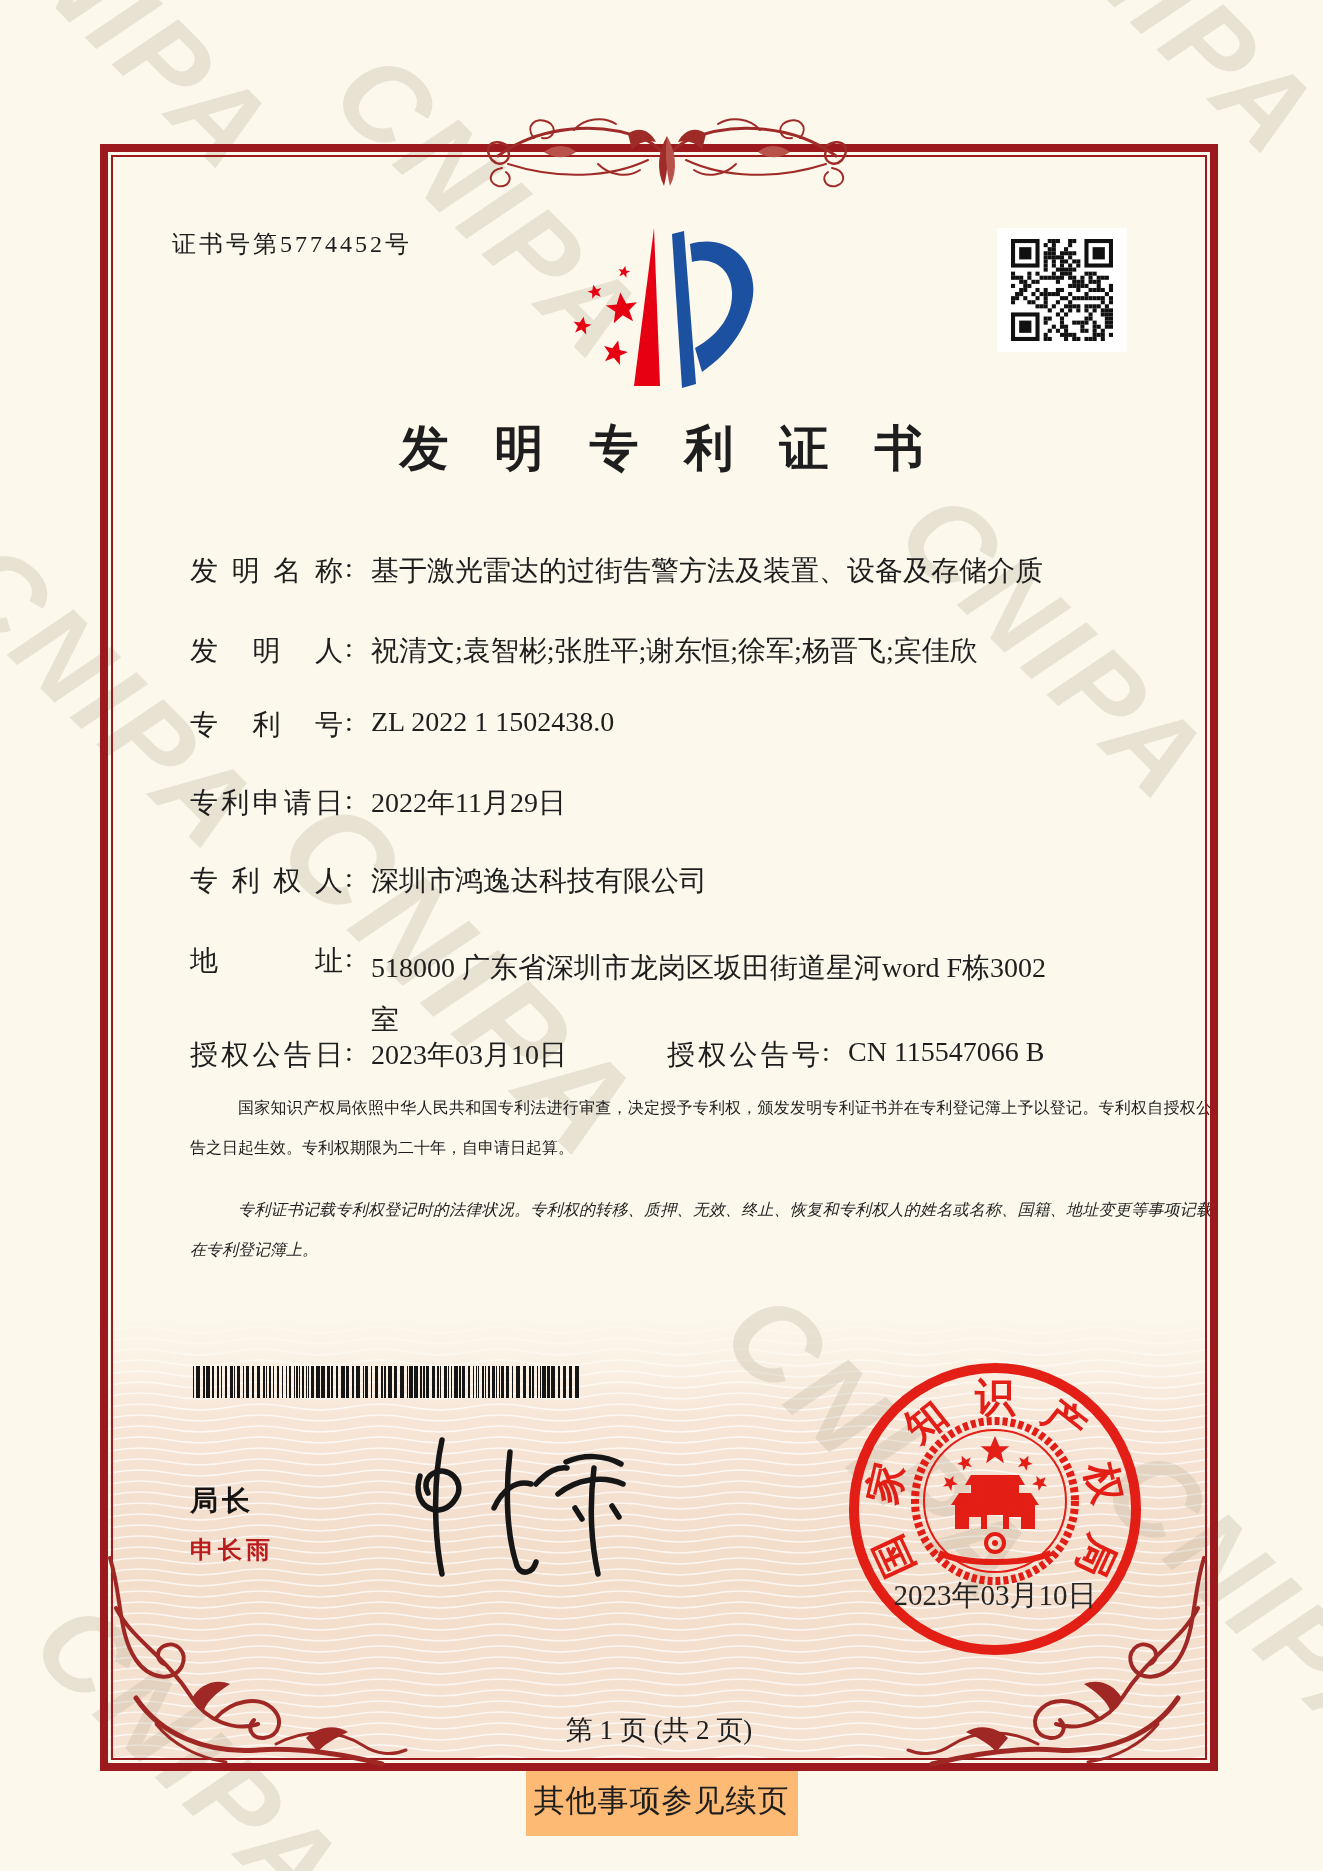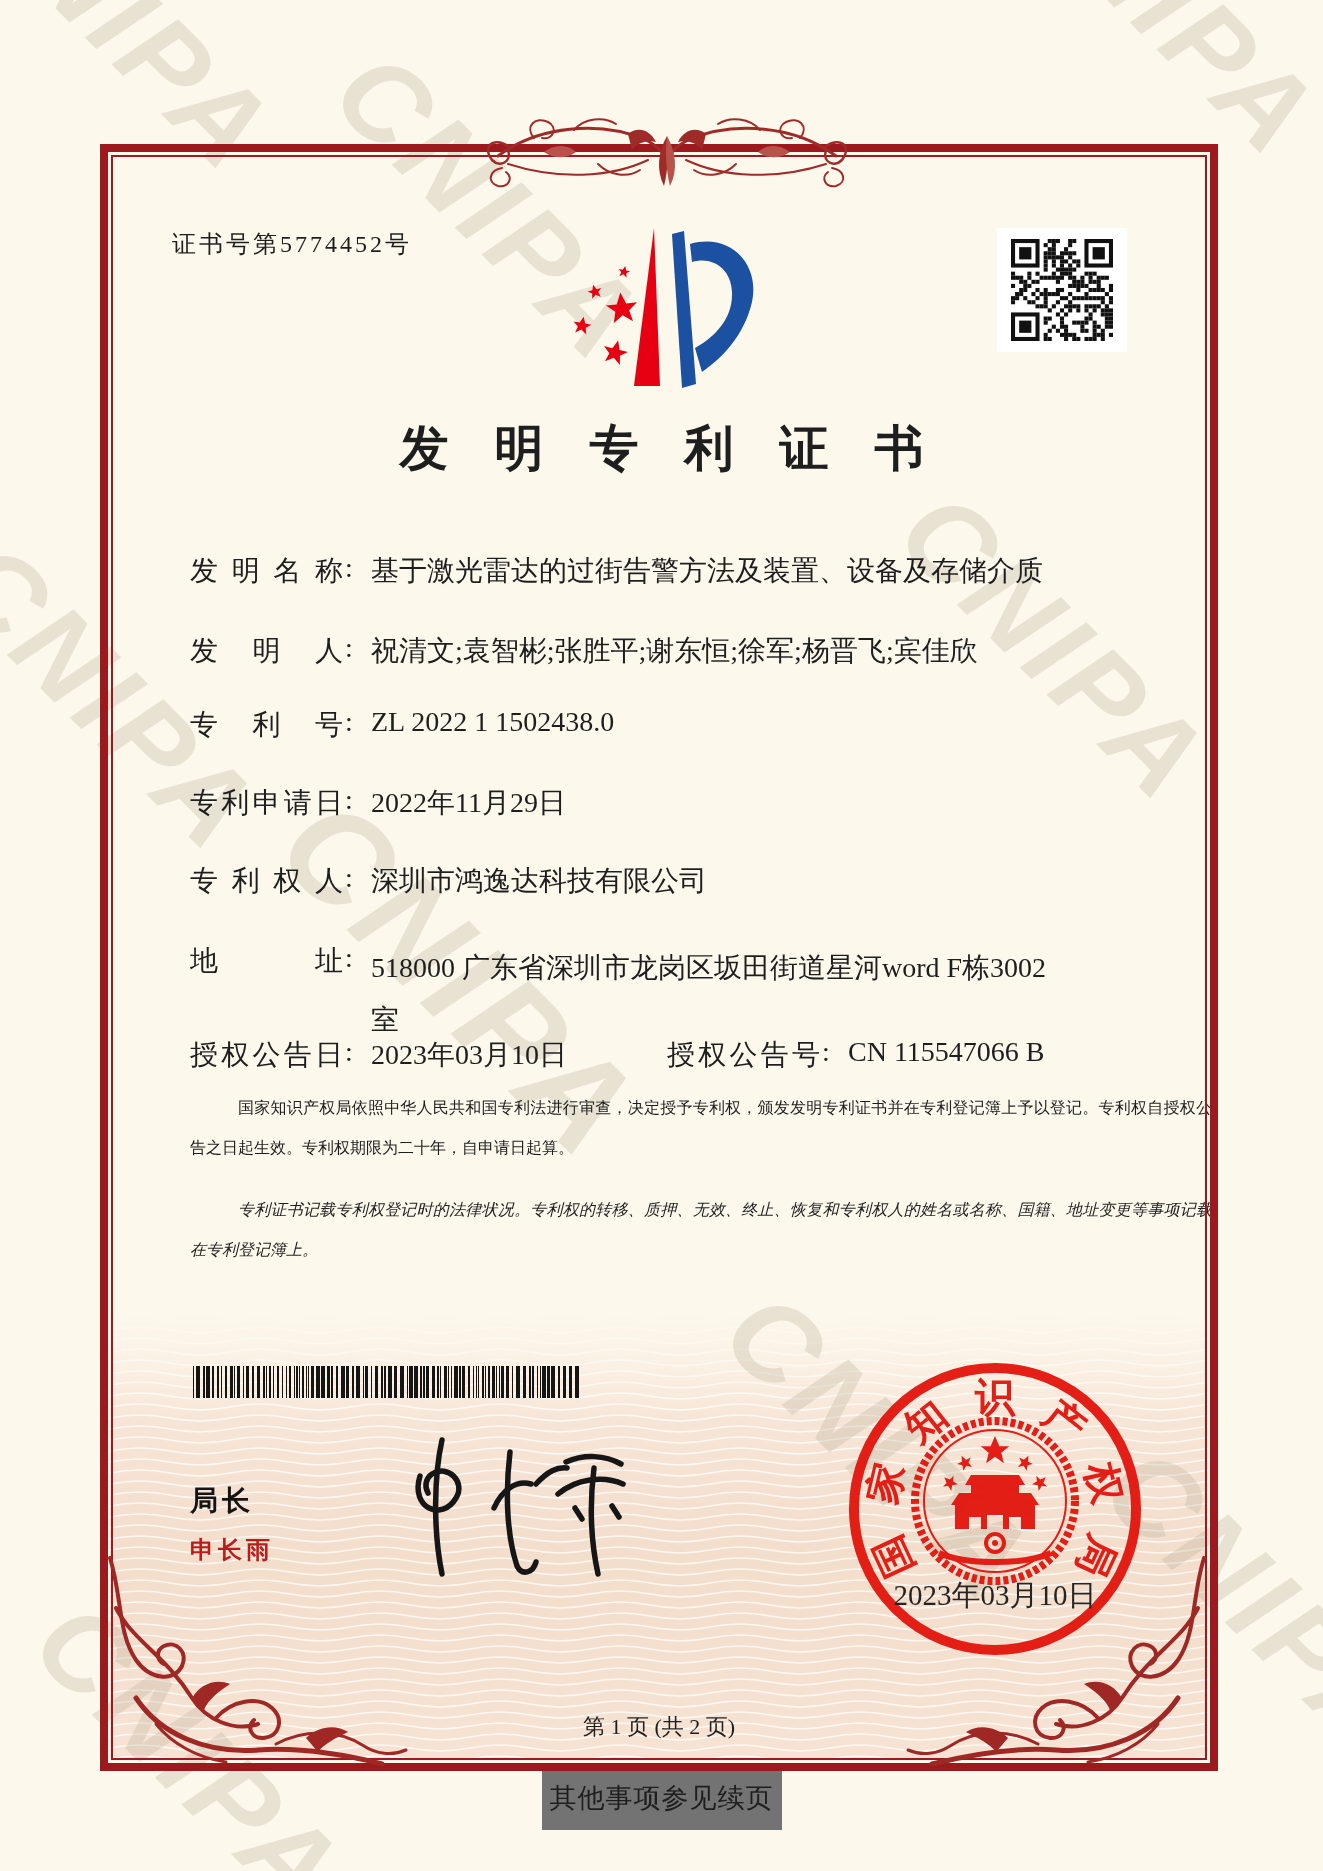--- a/index.html
+++ b/index.html
@@ -36,23 +36,23 @@
   .signer-title{position:absolute;left:190px;top:1482px;z-index:3;color:#141414;
         font-family:"Liberation Sans","DejaVu Sans",sans-serif;font-size:28px;font-weight:600;letter-spacing:4px;}
   .signer-name{position:absolute;left:190px;top:1534px;z-index:3;color:#b91c1c;
         font-family:"Liberation Sans","DejaVu Sans",sans-serif;font-size:24px;font-weight:600;letter-spacing:4px;}
   .sig{position:absolute;left:398px;top:1424px;z-index:3;}
   .seal{position:absolute;left:835px;top:1349px;z-index:3;}
   .seal-char{font-size:40px;font-weight:700;fill:#e2140c;font-family:"Liberation Serif","DejaVu Serif",serif;
         text-anchor:middle;dominant-baseline:central;}
   .seal-date{font-size:29px;fill:#1a1a1a;text-anchor:middle;
         font-family:"Liberation Serif","DejaVu Serif",serif;}
-  .page-no{position:absolute;left:100px;width:1118px;top:1712px;text-align:center;font-size:22px;z-index:3;}
+  .page-no{position:absolute;left:100px;width:1118px;top:1712px;text-align:center;font-size:27px;z-index:3;}
   .cont-note{position:absolute;left:0;right:0;top:1766px;text-align:center;z-index:3;}
-  .cont-note span{display:inline-block;background:#737373;padding:14px 8px;font-size:27px;letter-spacing:1px;}
+  .cont-note span{display:inline-block;background:#fdba74;padding:14px 8px;font-size:31px;letter-spacing:1px;}
   .ornament-top{position:absolute;left:478px;top:108px;z-index:5;}
   .corner{position:absolute;z-index:4;}
   .corner-left{left:96px;top:1548px;}
   .corner-right{left:888px;top:1548px;}
 </style>
 </head>
 <body>
 
 <div class="page">
 

